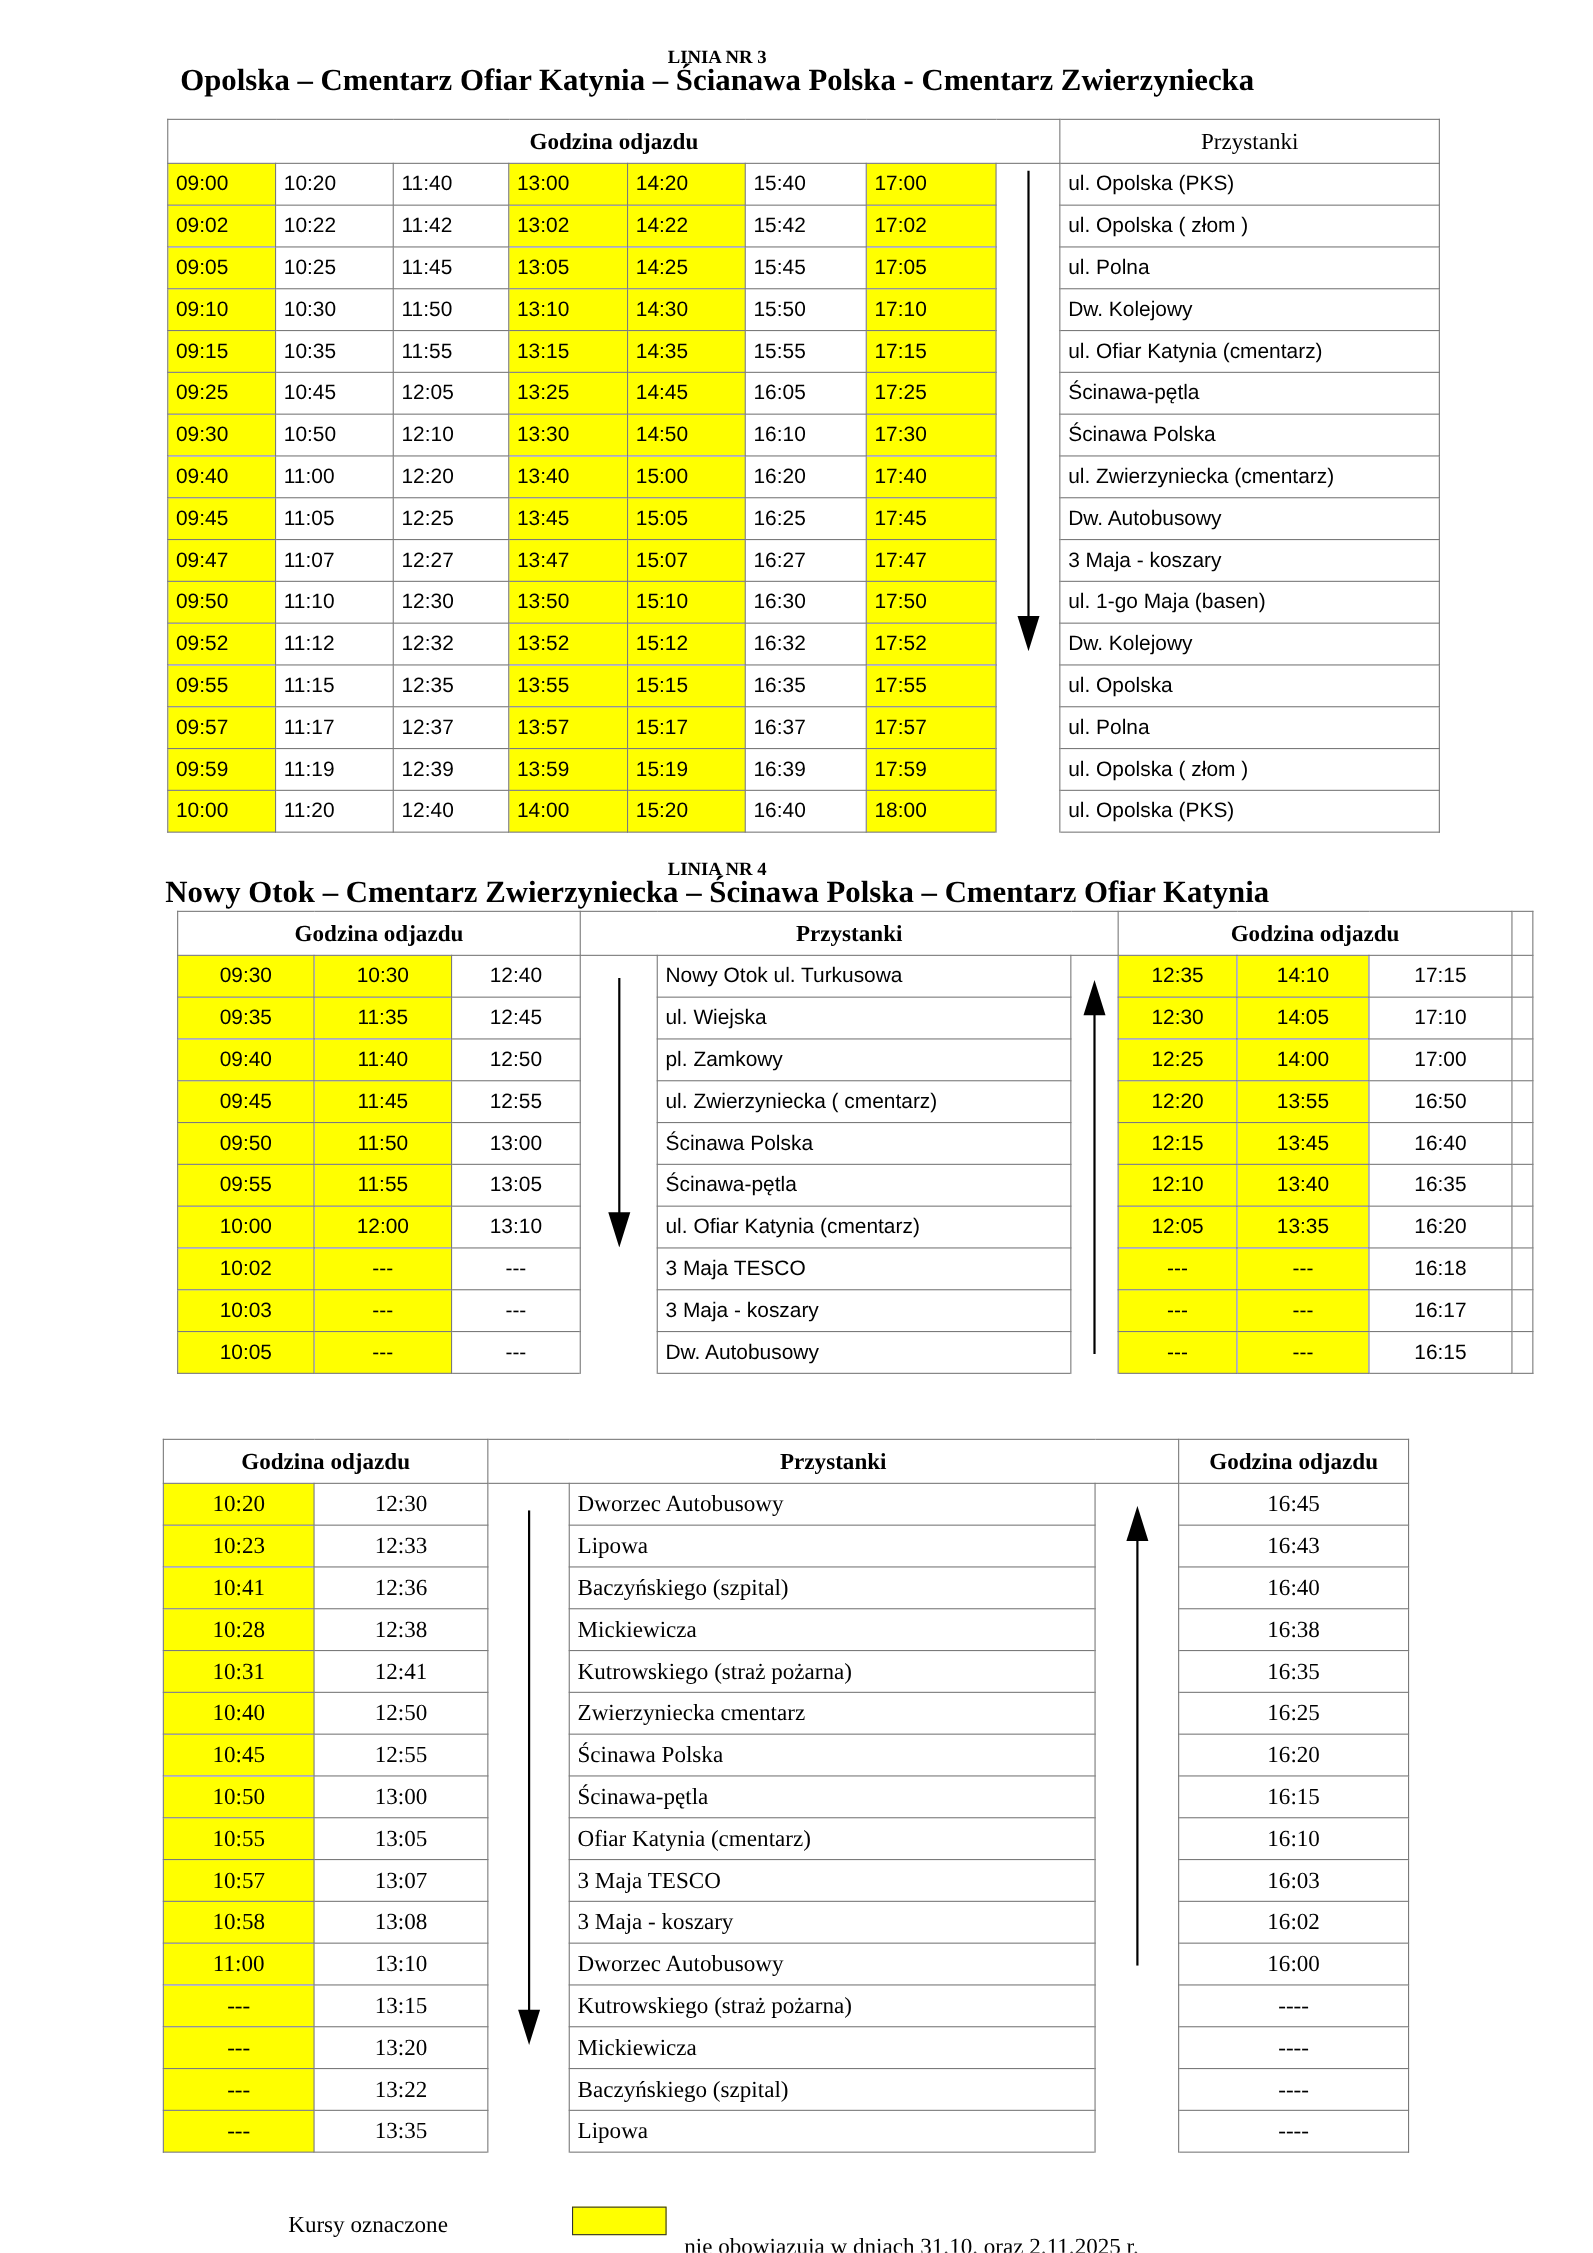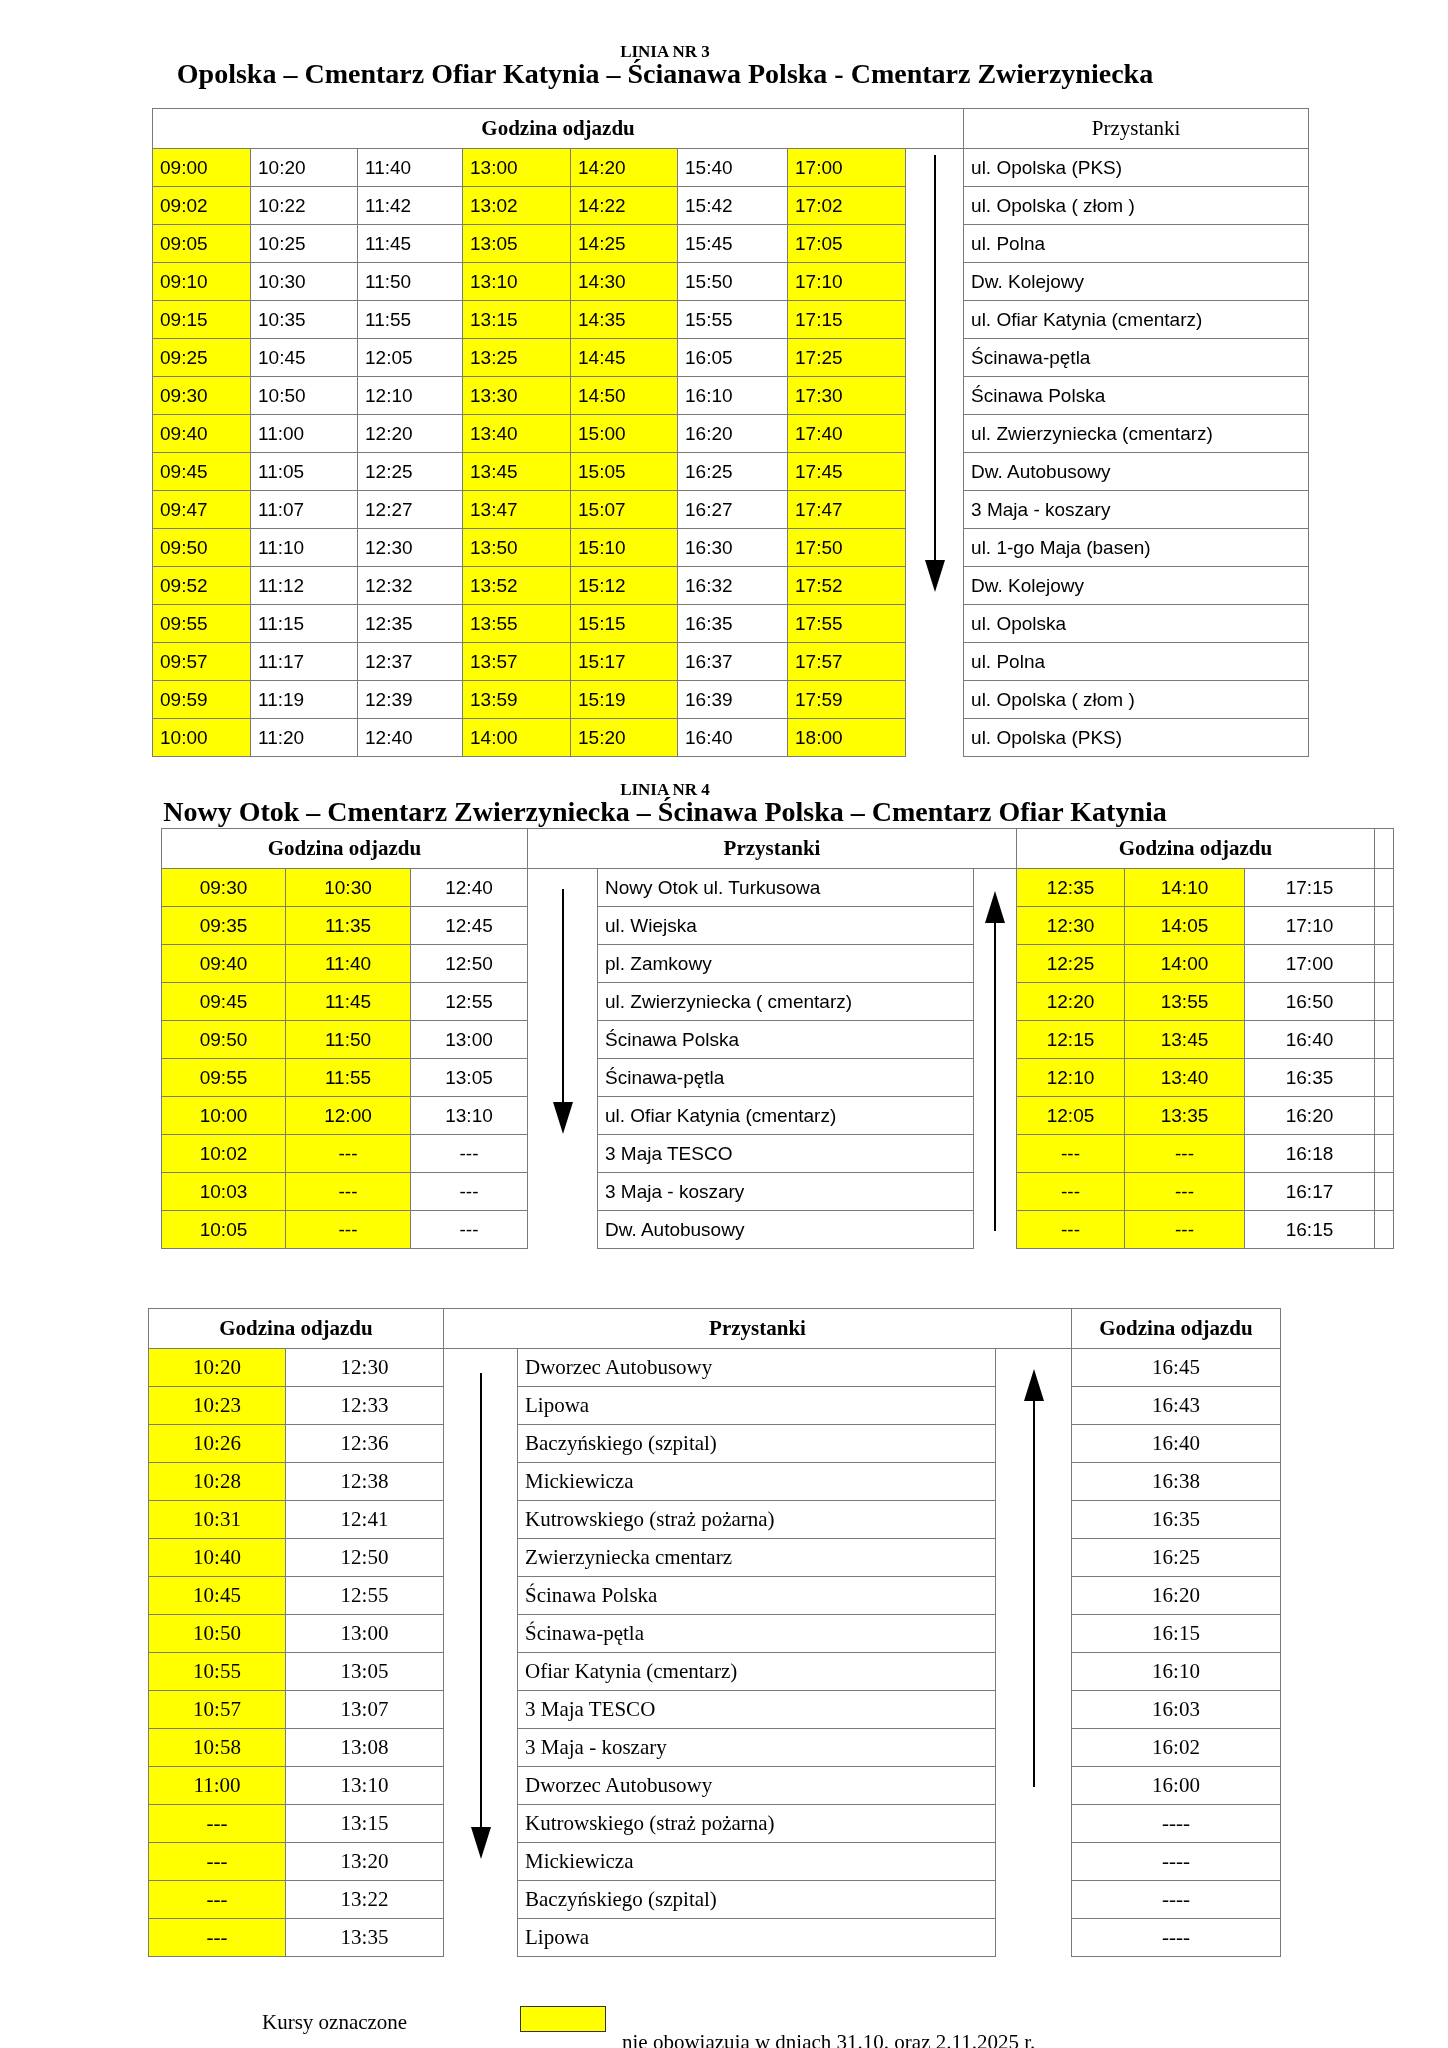--- a/index.html
+++ b/index.html
@@ -1,17 +1,17 @@
 <!DOCTYPE html>
 <html><head>
 <meta charset="utf-8">
 <style>
   html, body { margin:0; padding:0; background:#ffffff; }
   body { width:1448px; height:2048px; position:relative; overflow:hidden; color:#000; }
-  .title { position:absolute; left:13px; width:1304px; text-align:center; font-family:"Liberation Serif", serif; font-weight:bold; }
+  .title { position:absolute; left:0; width:1304px; text-align:center; font-family:"Liberation Serif", serif; font-weight:bold; }
   .title .l1 { font-size:17px; line-height:20px; }
   .title .l2 { font-size:28px; line-height:24px; }
   table { position:absolute; border-collapse:collapse; table-layout:fixed; }
   td, th { border:1px solid #7a7a7a; padding:0; height:38px; box-sizing:border-box; white-space:nowrap; overflow:hidden; }
   .sans { font-family:"Liberation Sans", sans-serif; font-size:19px; }
   .serif { font-family:"Liberation Serif", serif; font-size:21px; }
   th { font-family:"Liberation Serif", serif; font-weight:bold; font-size:21px; background:#fff; }
   th.light { font-weight:normal; }
   .y { background:#ffff00; }
   .l { text-align:left; padding-left:7px; }
@@ -409,21 +409,21 @@
         </td>
         <td class="serif c">16:45</td>
       </tr>
       <tr style="height: 30px;">
         <td class="serif c y">10:23</td>
         <td class="serif c">12:33</td>
         <td class="serif l">Lipowa</td>
         <td class="serif c">16:43</td>
       </tr>
       <tr style="height: 30px;">
-        <td class="serif c y">10:26</td>
+        <td class="serif c y">10:41</td>
         <td class="serif c">12:36</td>
         <td class="serif l">Baczyńskiego (szpital)</td>
         <td class="serif c">16:40</td>
       </tr>
       <tr style="height: 30px;">
         <td class="serif c y">10:28</td>
         <td class="serif c">12:38</td>
         <td class="serif l">Mickiewicza</td>
         <td class="serif c">16:38</td>
       </tr>

